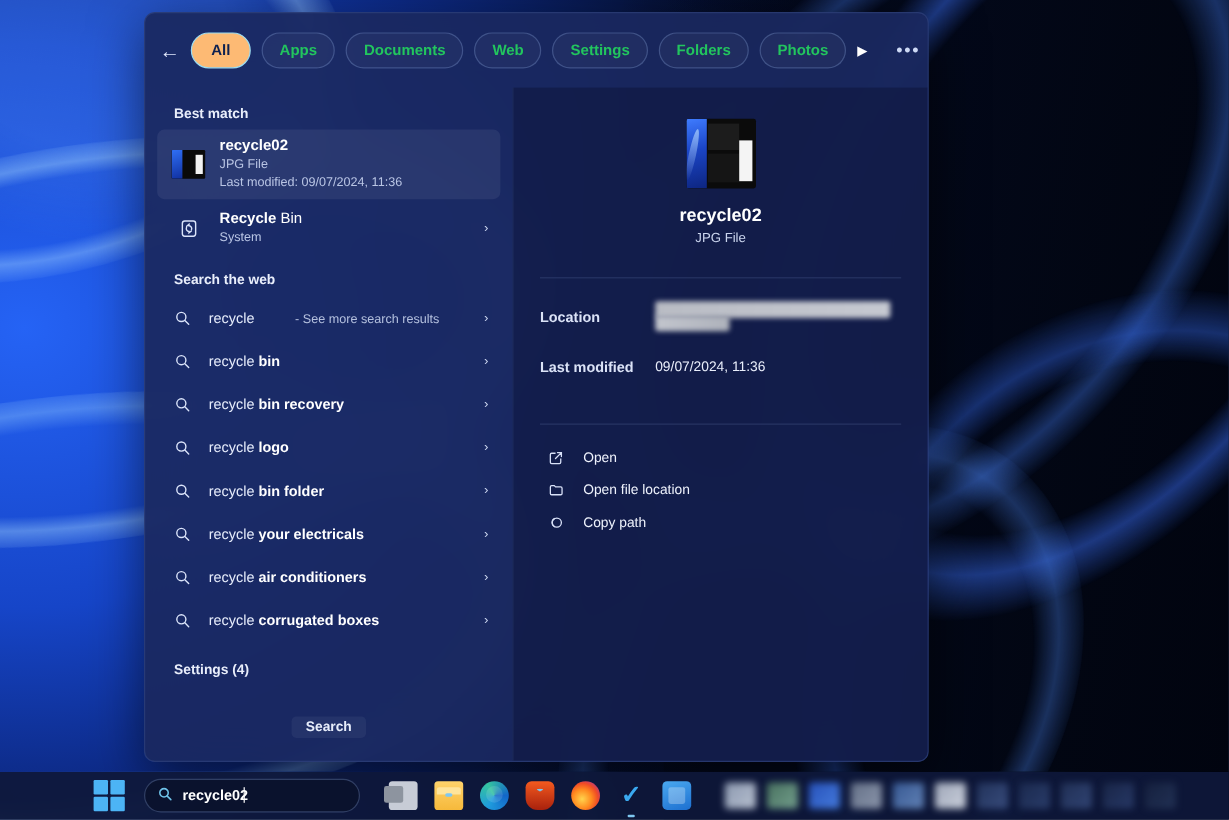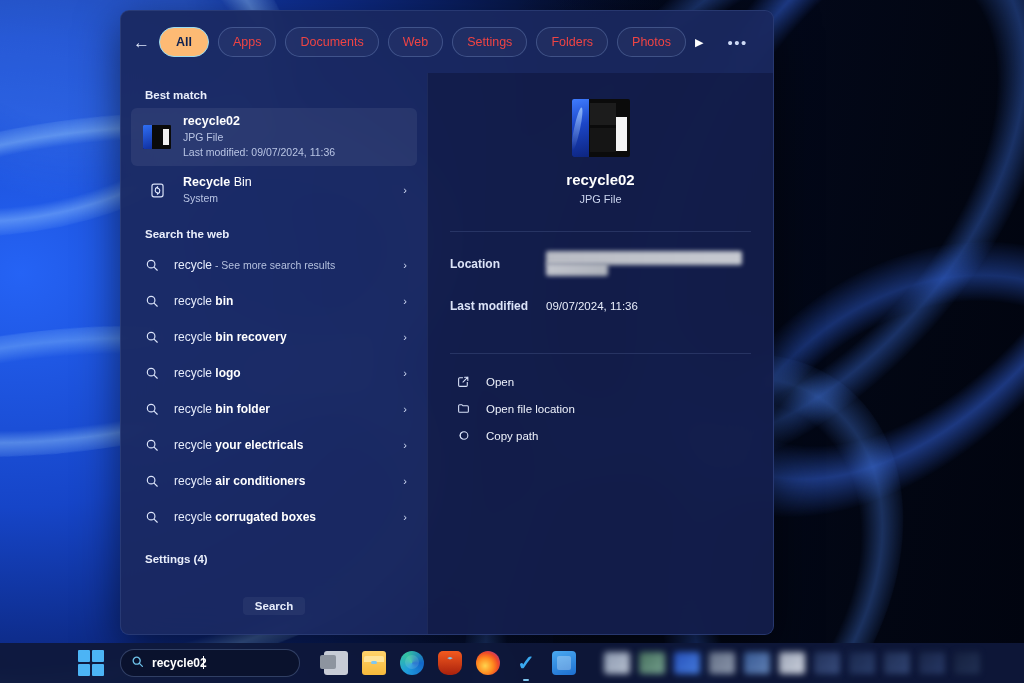--- a/index.html
+++ b/index.html
@@ -88,26 +88,26 @@
     display: flex; align-items: center; justify-content: center;
     color: #dfe7fb; font-size: 17px; line-height: 1;
     cursor: pointer; border-radius: 4px;
   }
   .pill {
     height: 30px;
     padding: 0 14px;
     display: flex; align-items: center;
     border-radius: 15px;
     font-size: 12.5px;
-    color: #ef4444;
+    color: #22c55e;
     border: 1px solid rgba(160,190,245,0.26);
     background: rgba(255,255,255,0.035);
     cursor: pointer;
     white-space: nowrap;
-    font-weight: 400;
+    font-weight: 700;
   }
   .pill.active {
     background: #fdba74;
     color: #0e2150;
     border-color: #9adcf2;
     font-weight: 700;
     padding: 0 16px;
   }
   .pill-more {
     width: 24px; height: 26px;
@@ -197,21 +197,21 @@
     display: flex; align-items: center;
     margin: 0 10px;
     height: 36px;
     padding: 0 10px 0 12px;
     border-radius: 6px;
     cursor: pointer;
     gap: 13px;
   }
   .web-label { flex: 1 1 auto; font-size: 12px; color: #e6ecfb; white-space: nowrap; overflow: hidden; text-overflow: ellipsis; }
   .web-label b { font-weight: 700; color: #ffffff; }
-  .web-label .muted { color: #b4c0de; font-size: 10.5px; }
+  .web-label .muted { color: #b4c0de; font-size: 10.5px; padding-left: 31px; }
 
   .settings-title {
     font-size: 11.5px; font-weight: 700; color: #e9eefb;
     padding: 18px 0 0 24px;
   }
   .search-footer {
     position: absolute; left: 0; bottom: 20px; width: 100%;
     text-align: center;
   }
   .search-footer span {

